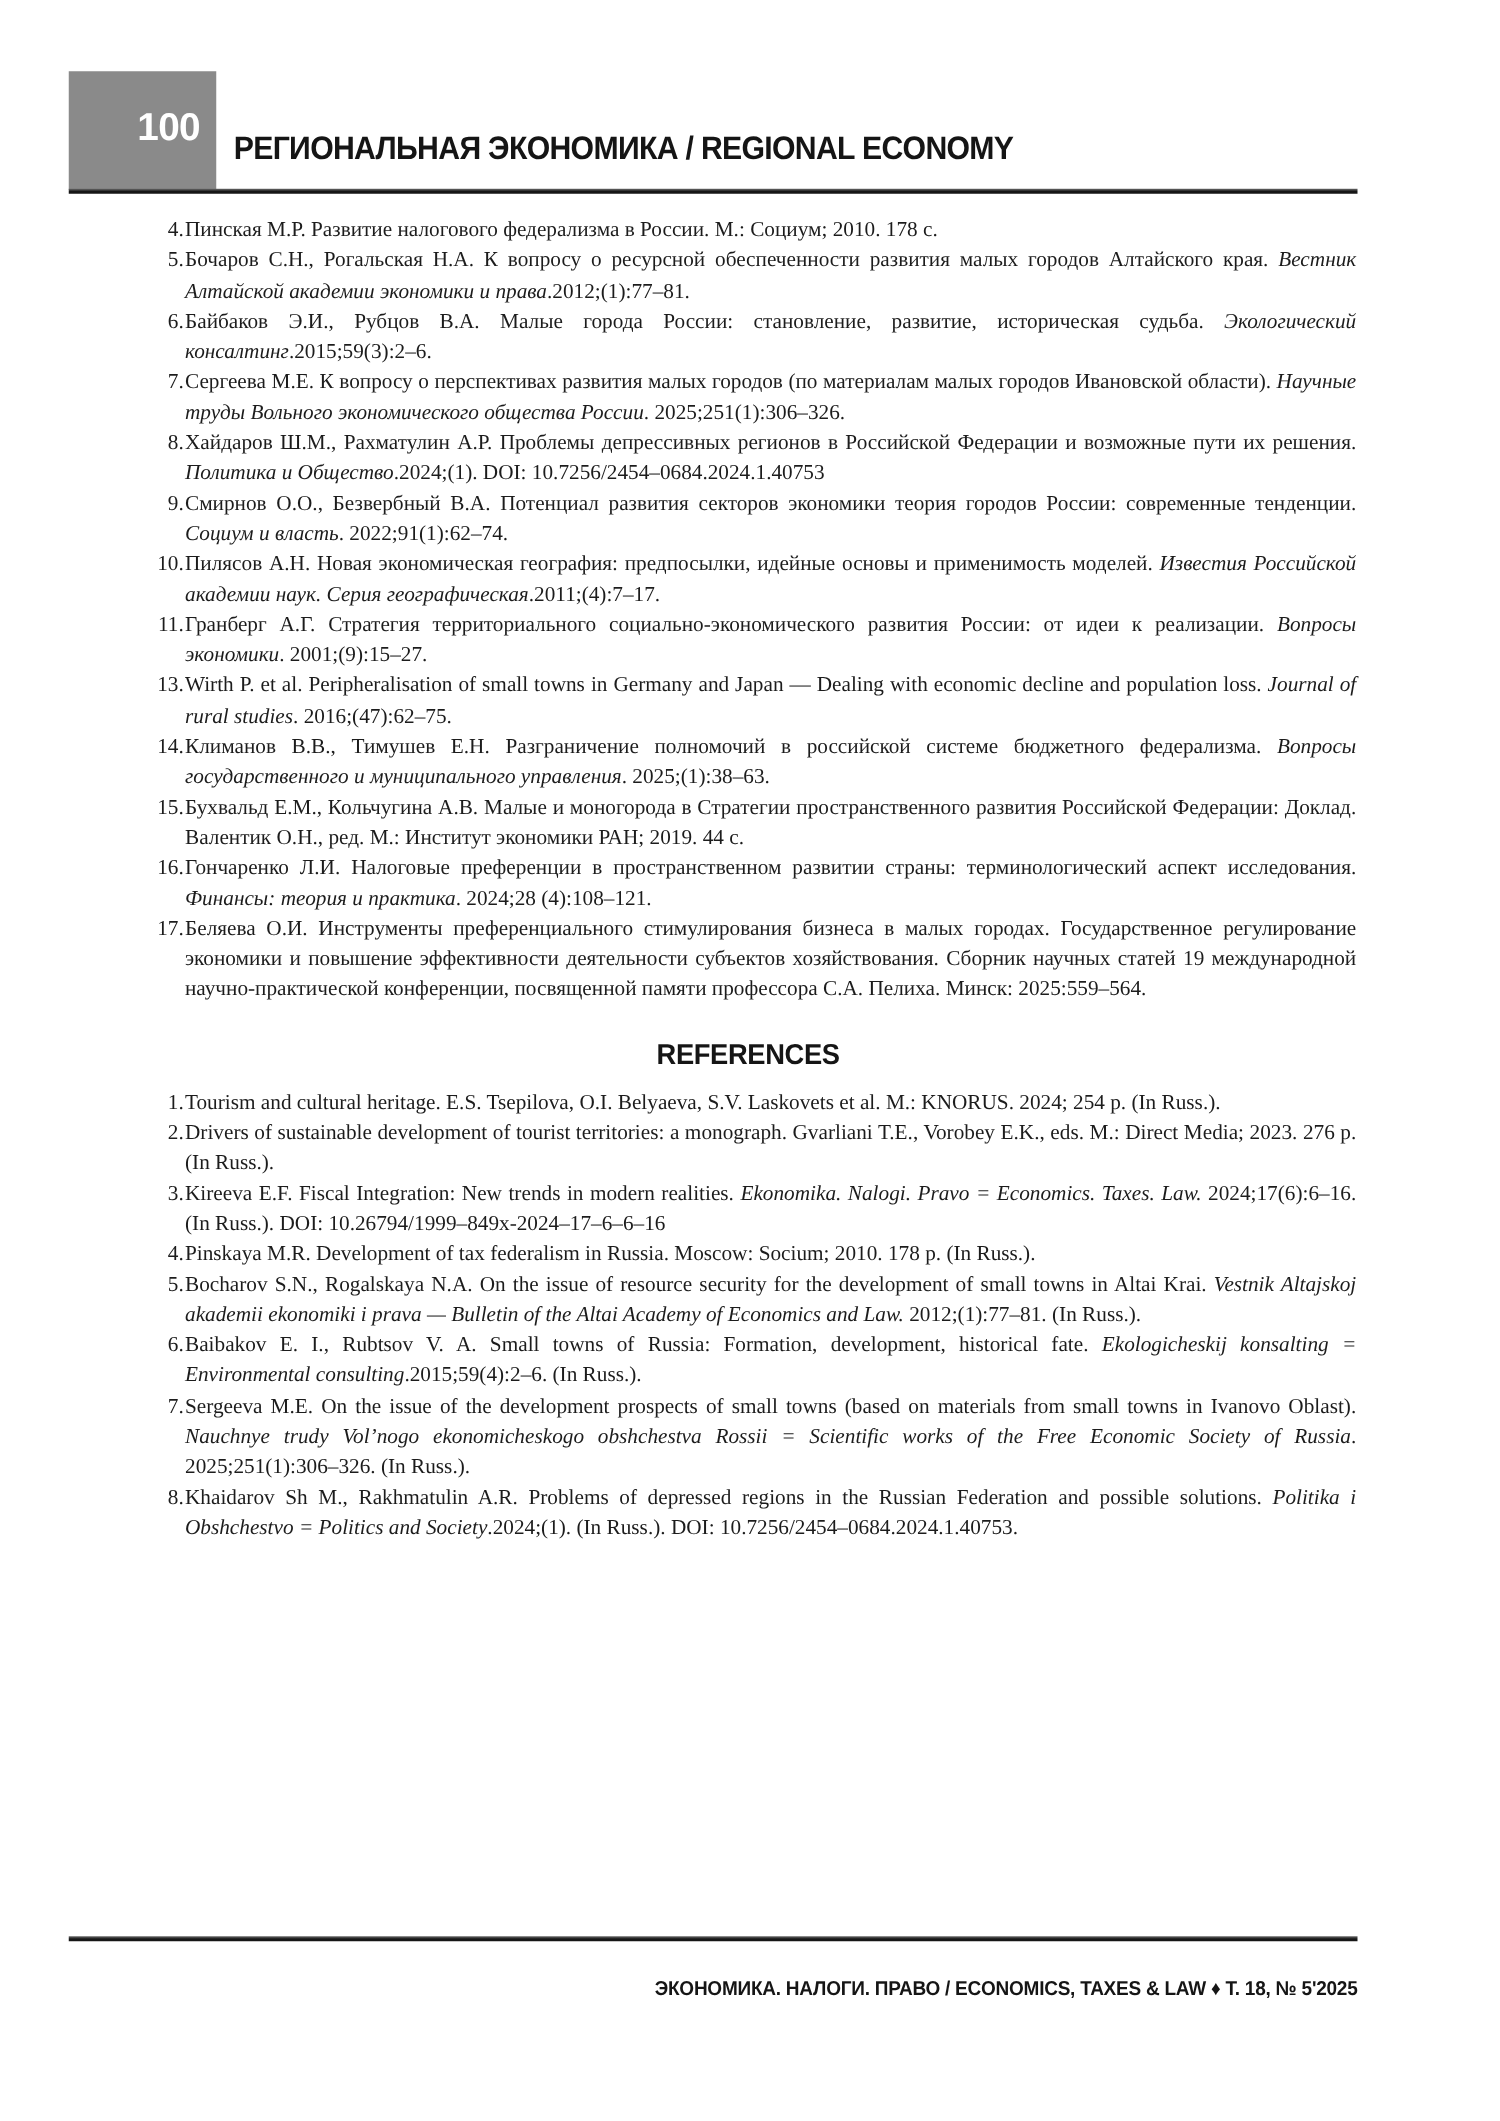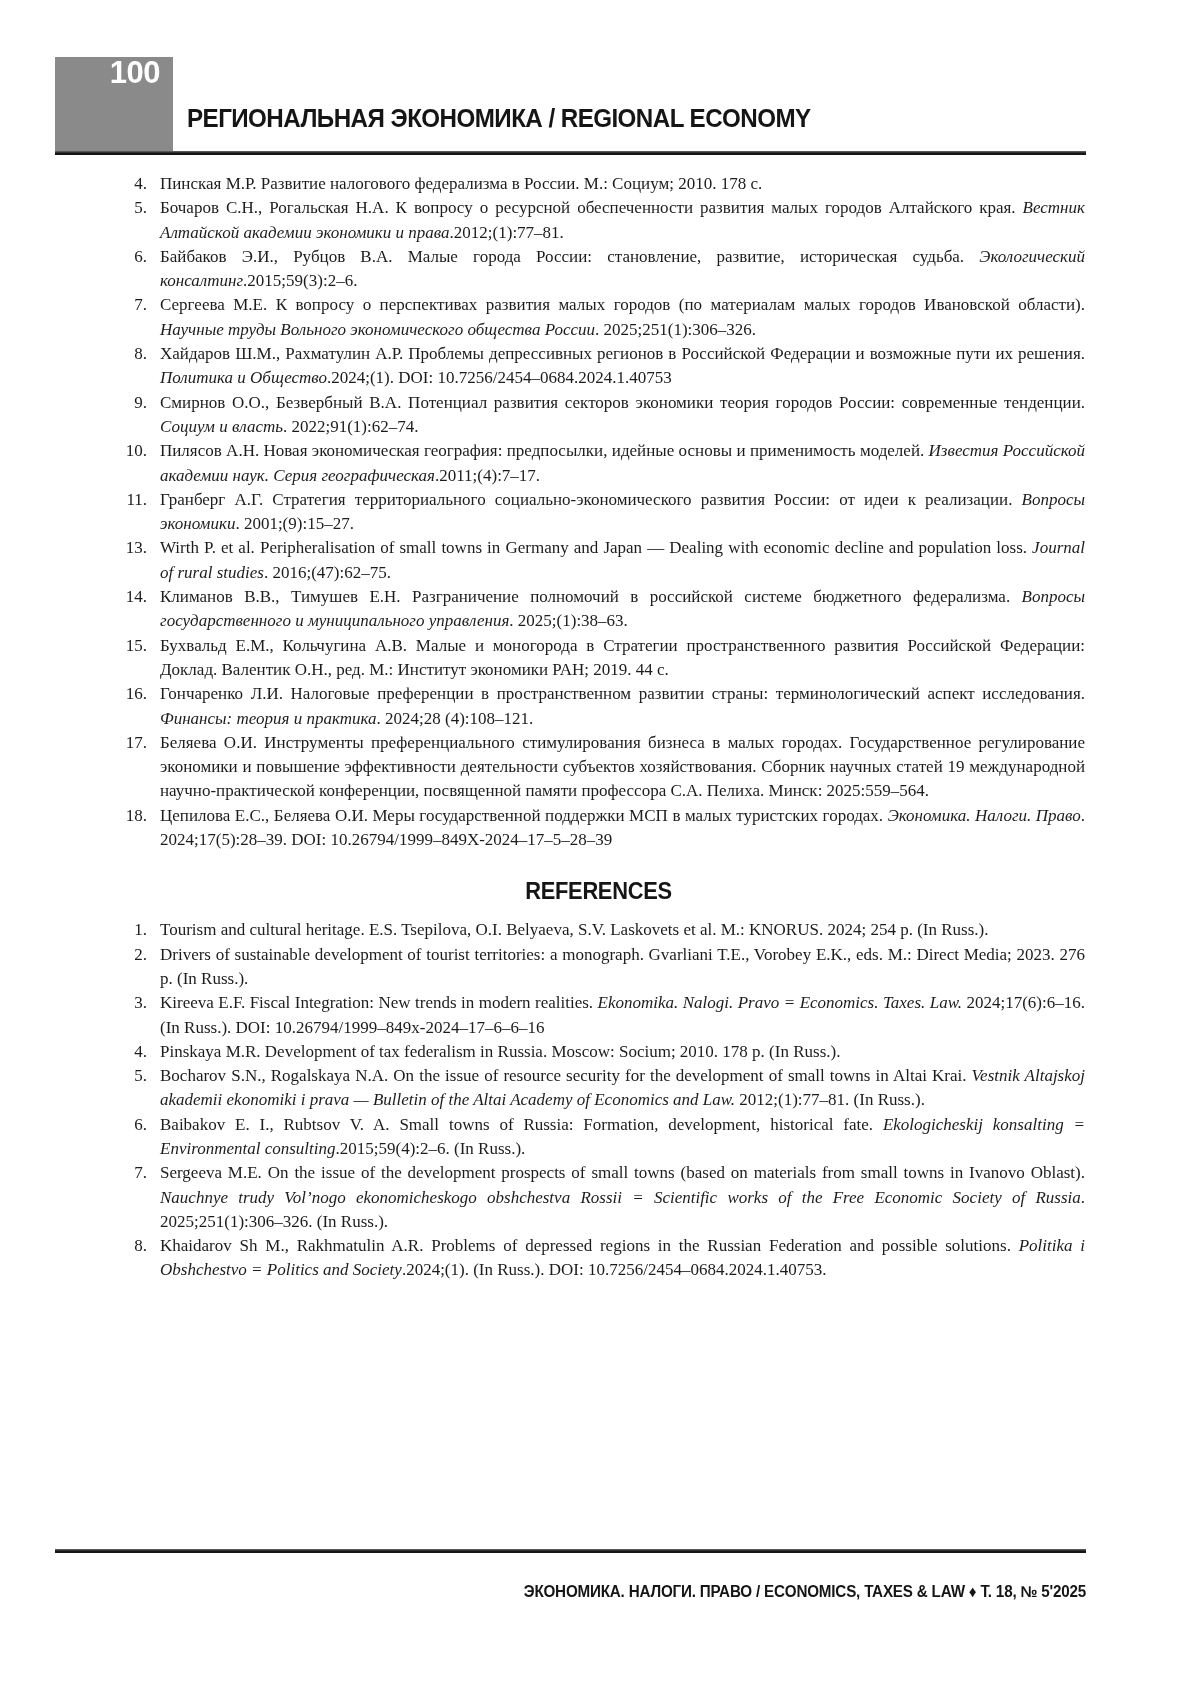--- a/index.html
+++ b/index.html
@@ -9,21 +9,21 @@
     position: relative;
     font-family: "Liberation Serif", "DejaVu Serif", serif;
     color: #1c1c1c;
     -webkit-font-smoothing: antialiased;
   }
   
   .pagenum-box {
     position: absolute; left: 55px; top: 57px;
     width: 118px; height: 95px;
     background: #8a8a8a;
-    display: flex; align-items: flex-start; justify-content: flex-end;
+    display: flex; align-items: center; justify-content: flex-end;
     box-sizing: border-box; padding: 0 13px 7px 0;
   }
   .pagenum-box span {
     font-family: "Liberation Sans", "DejaVu Sans", sans-serif;
     font-weight: 700; font-size: 31px; line-height: 1; color: #ffffff;
     letter-spacing: -0.5px;
   }
   h1.section-title {
     position: absolute; left: 187px; top: 103px; margin: 0;
     font-family: "Liberation Sans", "DejaVu Sans", sans-serif;
@@ -38,21 +38,21 @@
   }
   
   main { position: absolute; top: 172px; left: 0; right: 0; }
   .ref-list { margin: 0 115px 0 112px; }
   .ref-item { display: flex; align-items: flex-start; }
   .ref-num {
     flex: 0 0 35px; text-align: right;
     font-size: 17px; line-height: 24.3px;
   }
   .ref-text {
-    flex: 1; margin-left: 13px;
+    flex: 1; margin-left: 1px;
     font-size: 17px; line-height: 24.3px;
     text-align: justify;
   }
   .ref-text i { font-style: italic; }
   h2.references-heading {
     margin: 26px 115px 13px 112px;
     text-align: center;
     font-family: "Liberation Sans", "DejaVu Sans", sans-serif;
     font-weight: 700; font-size: 23px; color: #151515;
     letter-spacing: -0.3px;
@@ -146,24 +146,20 @@
       <div class="ref-item">
         <span class="ref-num">16.</span>
         <span class="ref-text"><span>Гончаренко Л.И. Налоговые преференции в пространственном развитии страны: терминологический аспект исследования. </span><i>Финансы: теория и практика</i><span>. 2024;28 (4):108–121.</span></span>
       </div>
 
       <div class="ref-item">
         <span class="ref-num">17.</span>
         <span class="ref-text"><span>Беляева О.И. Инструменты преференциального стимулирования бизнеса в малых городах. Государственное регулирование экономики и повышение эффективности деятельности субъектов хозяйствования. Сборник научных статей 19 международной научно-практической конференции, посвященной памяти профессора С.А. Пелиха. Минск: 2025:559–564.</span></span>
       </div>
 
-      <div class="ref-item">
-        <span class="ref-num">18.</span>
-        <span class="ref-text"><span>Цепилова Е.С., Беляева О.И. Меры государственной поддержки МСП в малых туристских городах. </span><i>Экономика. Налоги. Право</i><span>. 2024;17(5):28–39. DOI: 10.26794/1999–849X-2024–17–5–28–39</span></span>
-      </div>
     </div>
 
   <h2 class="references-heading">REFERENCES</h2>
 
   <div class="ref-list">
 
       <div class="ref-item">
         <span class="ref-num">1.</span>
         <span class="ref-text"><span>Tourism and cultural heritage. E.S. Tsepilova, O.I. Belyaeva, S.V. Laskovets et al. M.: KNORUS. 2024; 254 p. (In Russ.).</span></span>
       </div>

